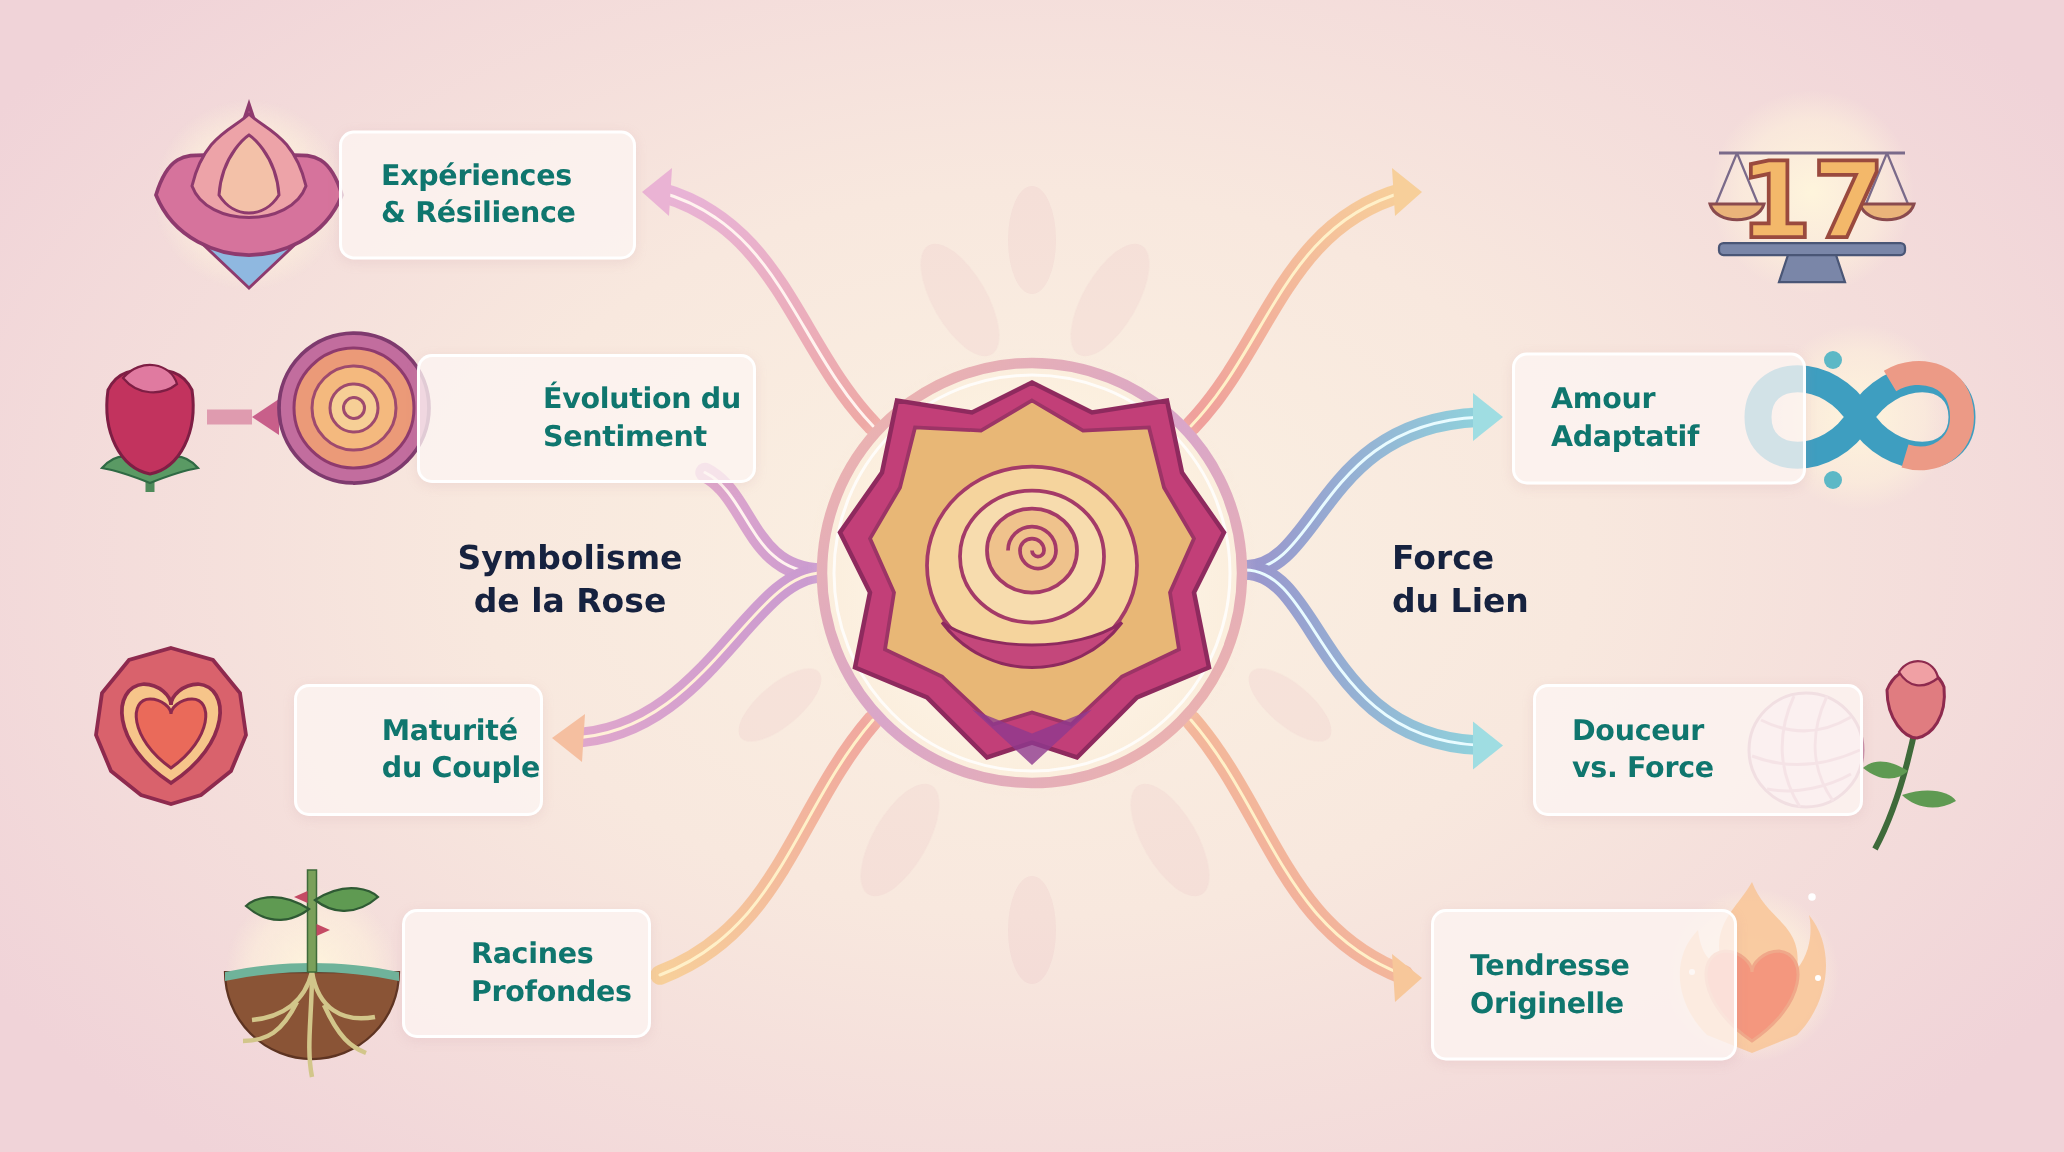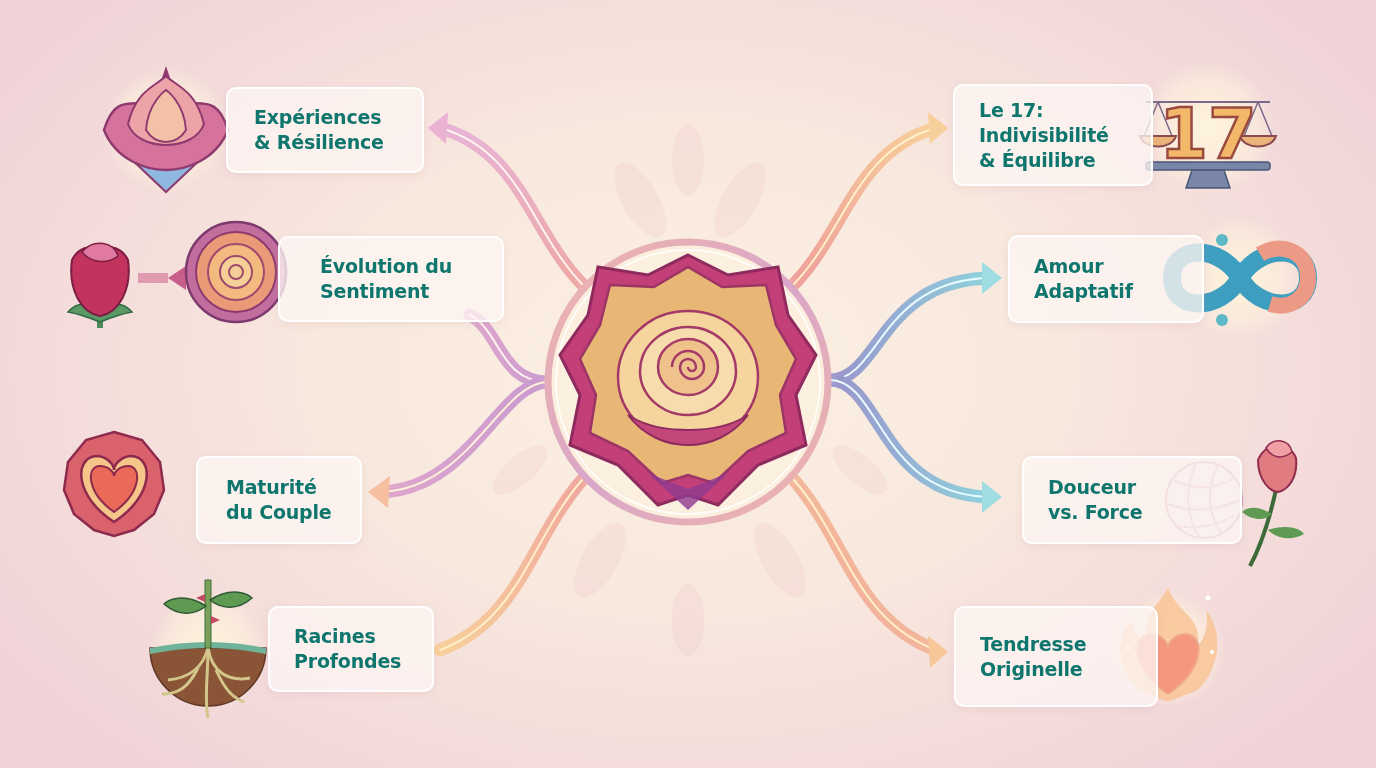--- a/index.html
+++ b/index.html
@@ -222,49 +222,48 @@
       <circle cx="40" cy="-52" r="2.5" fill="#fff"></circle>
       <circle cx="-40" cy="-2" r="2" fill="#fff"></circle>
       <circle cx="44" cy="2" r="2" fill="#fff"></circle>
     </g>
   </svg>
 
   <div class="card" style="left:226px;top:87px;width:198px;height:86px;">
     <span class="card-label">Expériences
 &amp; Résilience</span>
   </div>
-  <div class="card" style="left:278px;top:236px;width:226px;height:86px;padding-left:40px;">
+  <div class="card" style="left:278px;top:236px;width:226px;height:86px;padding-left:82px;">
     <span class="card-label">Évolution du
 Sentiment</span>
   </div>
-  <div class="card" style="left:196px;top:456px;width:166px;height:88px;padding-left:28px;">
+  <div class="card" style="left:196px;top:456px;width:166px;height:88px;padding-left:28px;justify-content:flex-end;">
     <span class="card-label">Maturité
 du Couple</span>
   </div>
-  <div class="card" style="left:268px;top:606px;width:166px;height:86px;padding-left:24px;">
+  <div class="card" style="left:268px;top:606px;width:166px;height:86px;padding-left:44px;">
     <span class="card-label">Racines
 Profondes</span>
   </div>
 
-  <div class="card right" style="left:953px;top:84px;width:200px;height:102px;">
-    <span class="card-label">Le 17:
-Indivisibilité
-&amp; Équilibre</span>
-  </div>
   <div class="card right" style="left:1008px;top:235px;width:196px;height:88px;">
     <span class="card-label">Amour
 Adaptatif</span>
   </div>
   <div class="card right" style="left:1022px;top:456px;width:220px;height:88px;">
     <span class="card-label">Douceur
 vs. Force</span>
   </div>
   <div class="card right" style="left:954px;top:606px;width:204px;height:101px;">
     <span class="card-label">Tendresse
 Originelle</span>
   </div>
 
   <svg class="layer" width="1376" height="768" viewBox="0 0 1376 768" style="pointer-events:none">
     <use href="#dummy"></use>
   </svg>
 
+  <div class="branch-title" style="left:290px;top:358px;width:180px;">Symbolisme
+de la Rose</div>
+  <div class="branch-title" style="left:928px;top:358px;text-align:left;">Force
+du Lien</div>
 
 </div>
 
 </body></html>

